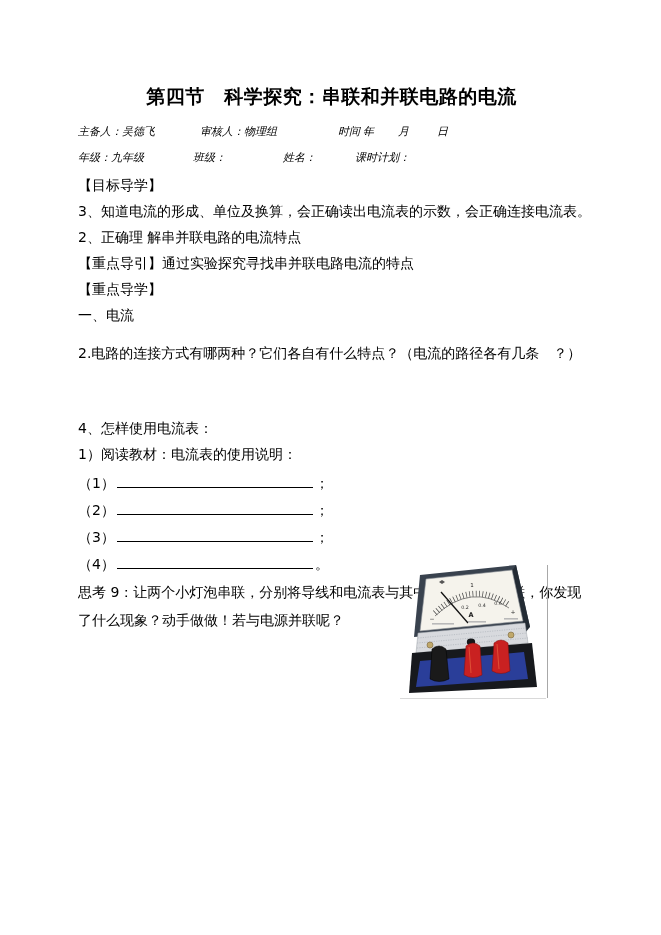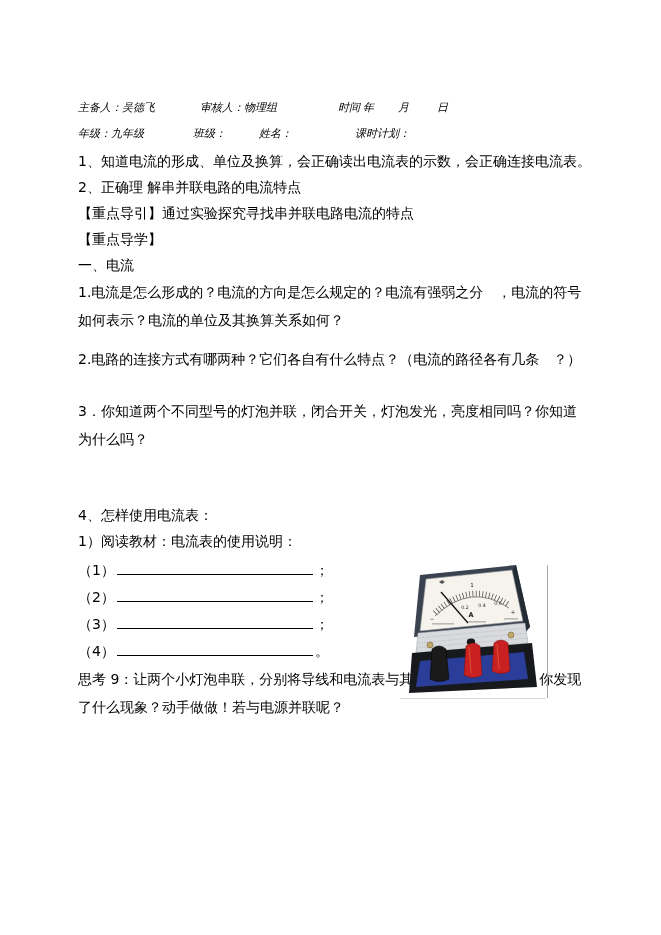--- a/index.html
+++ b/index.html
@@ -29,21 +29,21 @@
   }
   .meta { position: relative; height: 26px; font-size: 11px; font-style: italic; }
   .meta span { position: absolute; top: 4px; white-space: nowrap; }
   .meta1 { margin-top: 12px; }
   .m-reviewer { left: 122px; }
   .m-time    { left: 260px; }
   .m-year    { left: 285px; }
   .m-month   { left: 320px; }
   .m-day     { left: 359px; }
   .m-class   { left: 115px; }
-  .m-name    { left: 181px; }
+  .m-name    { left: 205px; }
   .m-plan    { left: 277px; }
   .line { font-size: 14px; line-height: 26px; height: 26px; white-space: nowrap; }
   .para { font-size: 14px; line-height: 28px; margin: 0; }
   .q2 { margin-top: 12px; }
   .q3 { margin-top: 25px; }
   .h4row { margin-top: 49px; }
   .blanks { margin-top: 3px; }
   .blank-row { height: 27px; line-height: 27px; font-size: 14px; white-space: nowrap; }
   .blank-line {
     display: inline-block;
@@ -62,46 +62,46 @@
     position: absolute; left: 400px; top: 698px; width: 146px; height: 1px; background: #d9d9d9;
   }
 </style>
 </head>
 <body>
 
 <div class="page">
 
   <div class="content">
 
+    <h1 class="title">第四节　科学探究：串联和并联电路的电流</h1>
 
     <div class="meta meta1">
       <span>主备人：吴德飞</span>
       <span class="m-reviewer">审核人：物理组</span>
       <span class="m-time">时间：</span>
       <span class="m-year">年</span>
       <span class="m-month">月</span>
       <span class="m-day">日</span>
     </div>
 
     <div class="meta">
       <span>年级：九年级</span>
       <span class="m-class">班级：</span>
       <span class="m-name">姓名：</span>
       <span class="m-plan">课时计划：</span>
     </div>
 
-    <div class="line">1、知道电流的形成、单位及换算，会正确读出电流表的示数，会正确连接电流表。</div>
+    <div class="line">【目标导学】</div>
+    <div class="line">3、知道电流的形成、单位及换算，会正确读出电流表的示数，会正确连接电流表。</div>
     <div class="line">2、正确理 解串并联电路的电流特点</div>
     <div class="line">【重点导引】通过实验探究寻找串并联电路电流的特点</div>
     <div class="line">【重点导学】</div>
     <div class="line">一、电流</div>
 
-    <p class="para">1.电流是怎么形成的？电流的方向是怎么规定的？电流有强弱之分　，电流的符号如何表示？电流的单位及其换算关系如何？</p>
     <div class="line q2">2.电路的连接方式有哪两种？它们各自有什么特点？（电流的路径各有几条　？）</div>
-    <p class="para q3">3．你知道两个不同型号的灯泡并联，闭合开关，灯泡发光，亮度相同吗？你知道为什么吗？</p>
 
     <div class="line h4row">4、怎样使用电流表：</div>
     <div class="line">1）阅读教材：电流表的使用说明：</div>
 
     <div class="blanks">
       <div class="blank-row">
         <span>（1）</span><span class="blank-line"></span><span>；</span>
       </div>
       <div class="blank-row">
         <span>（2）</span><span class="blank-line"></span><span>；</span>

